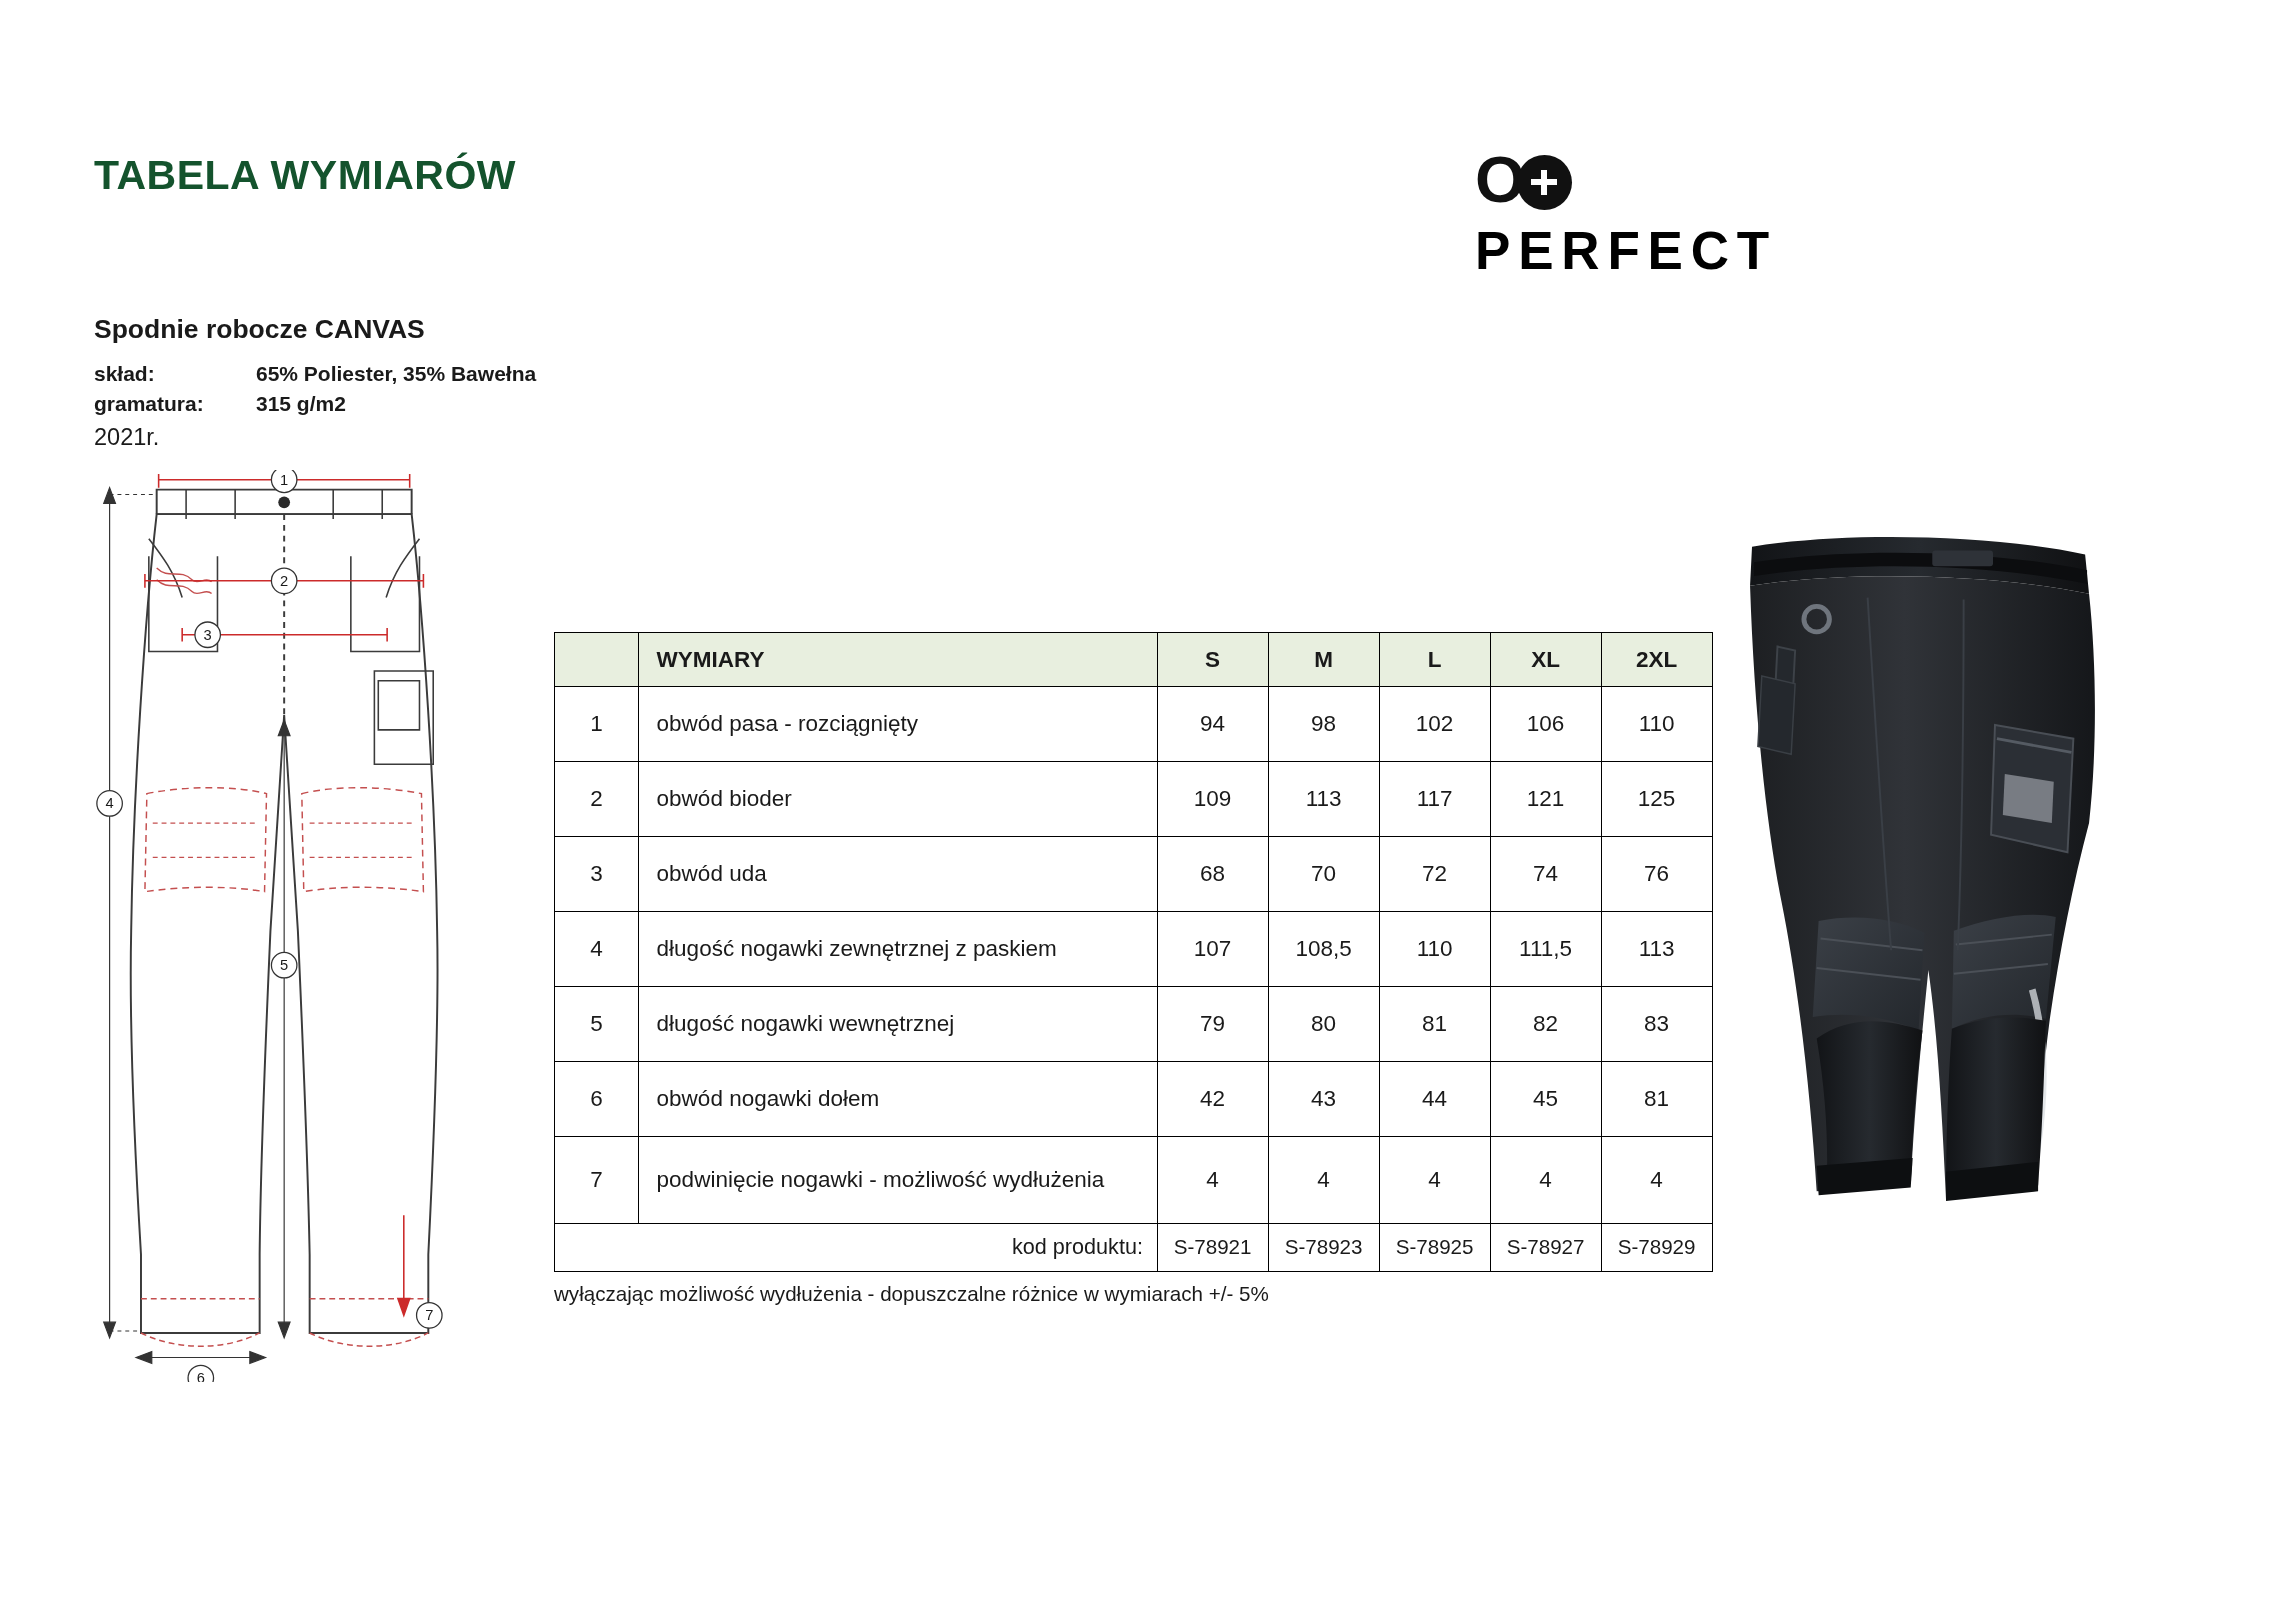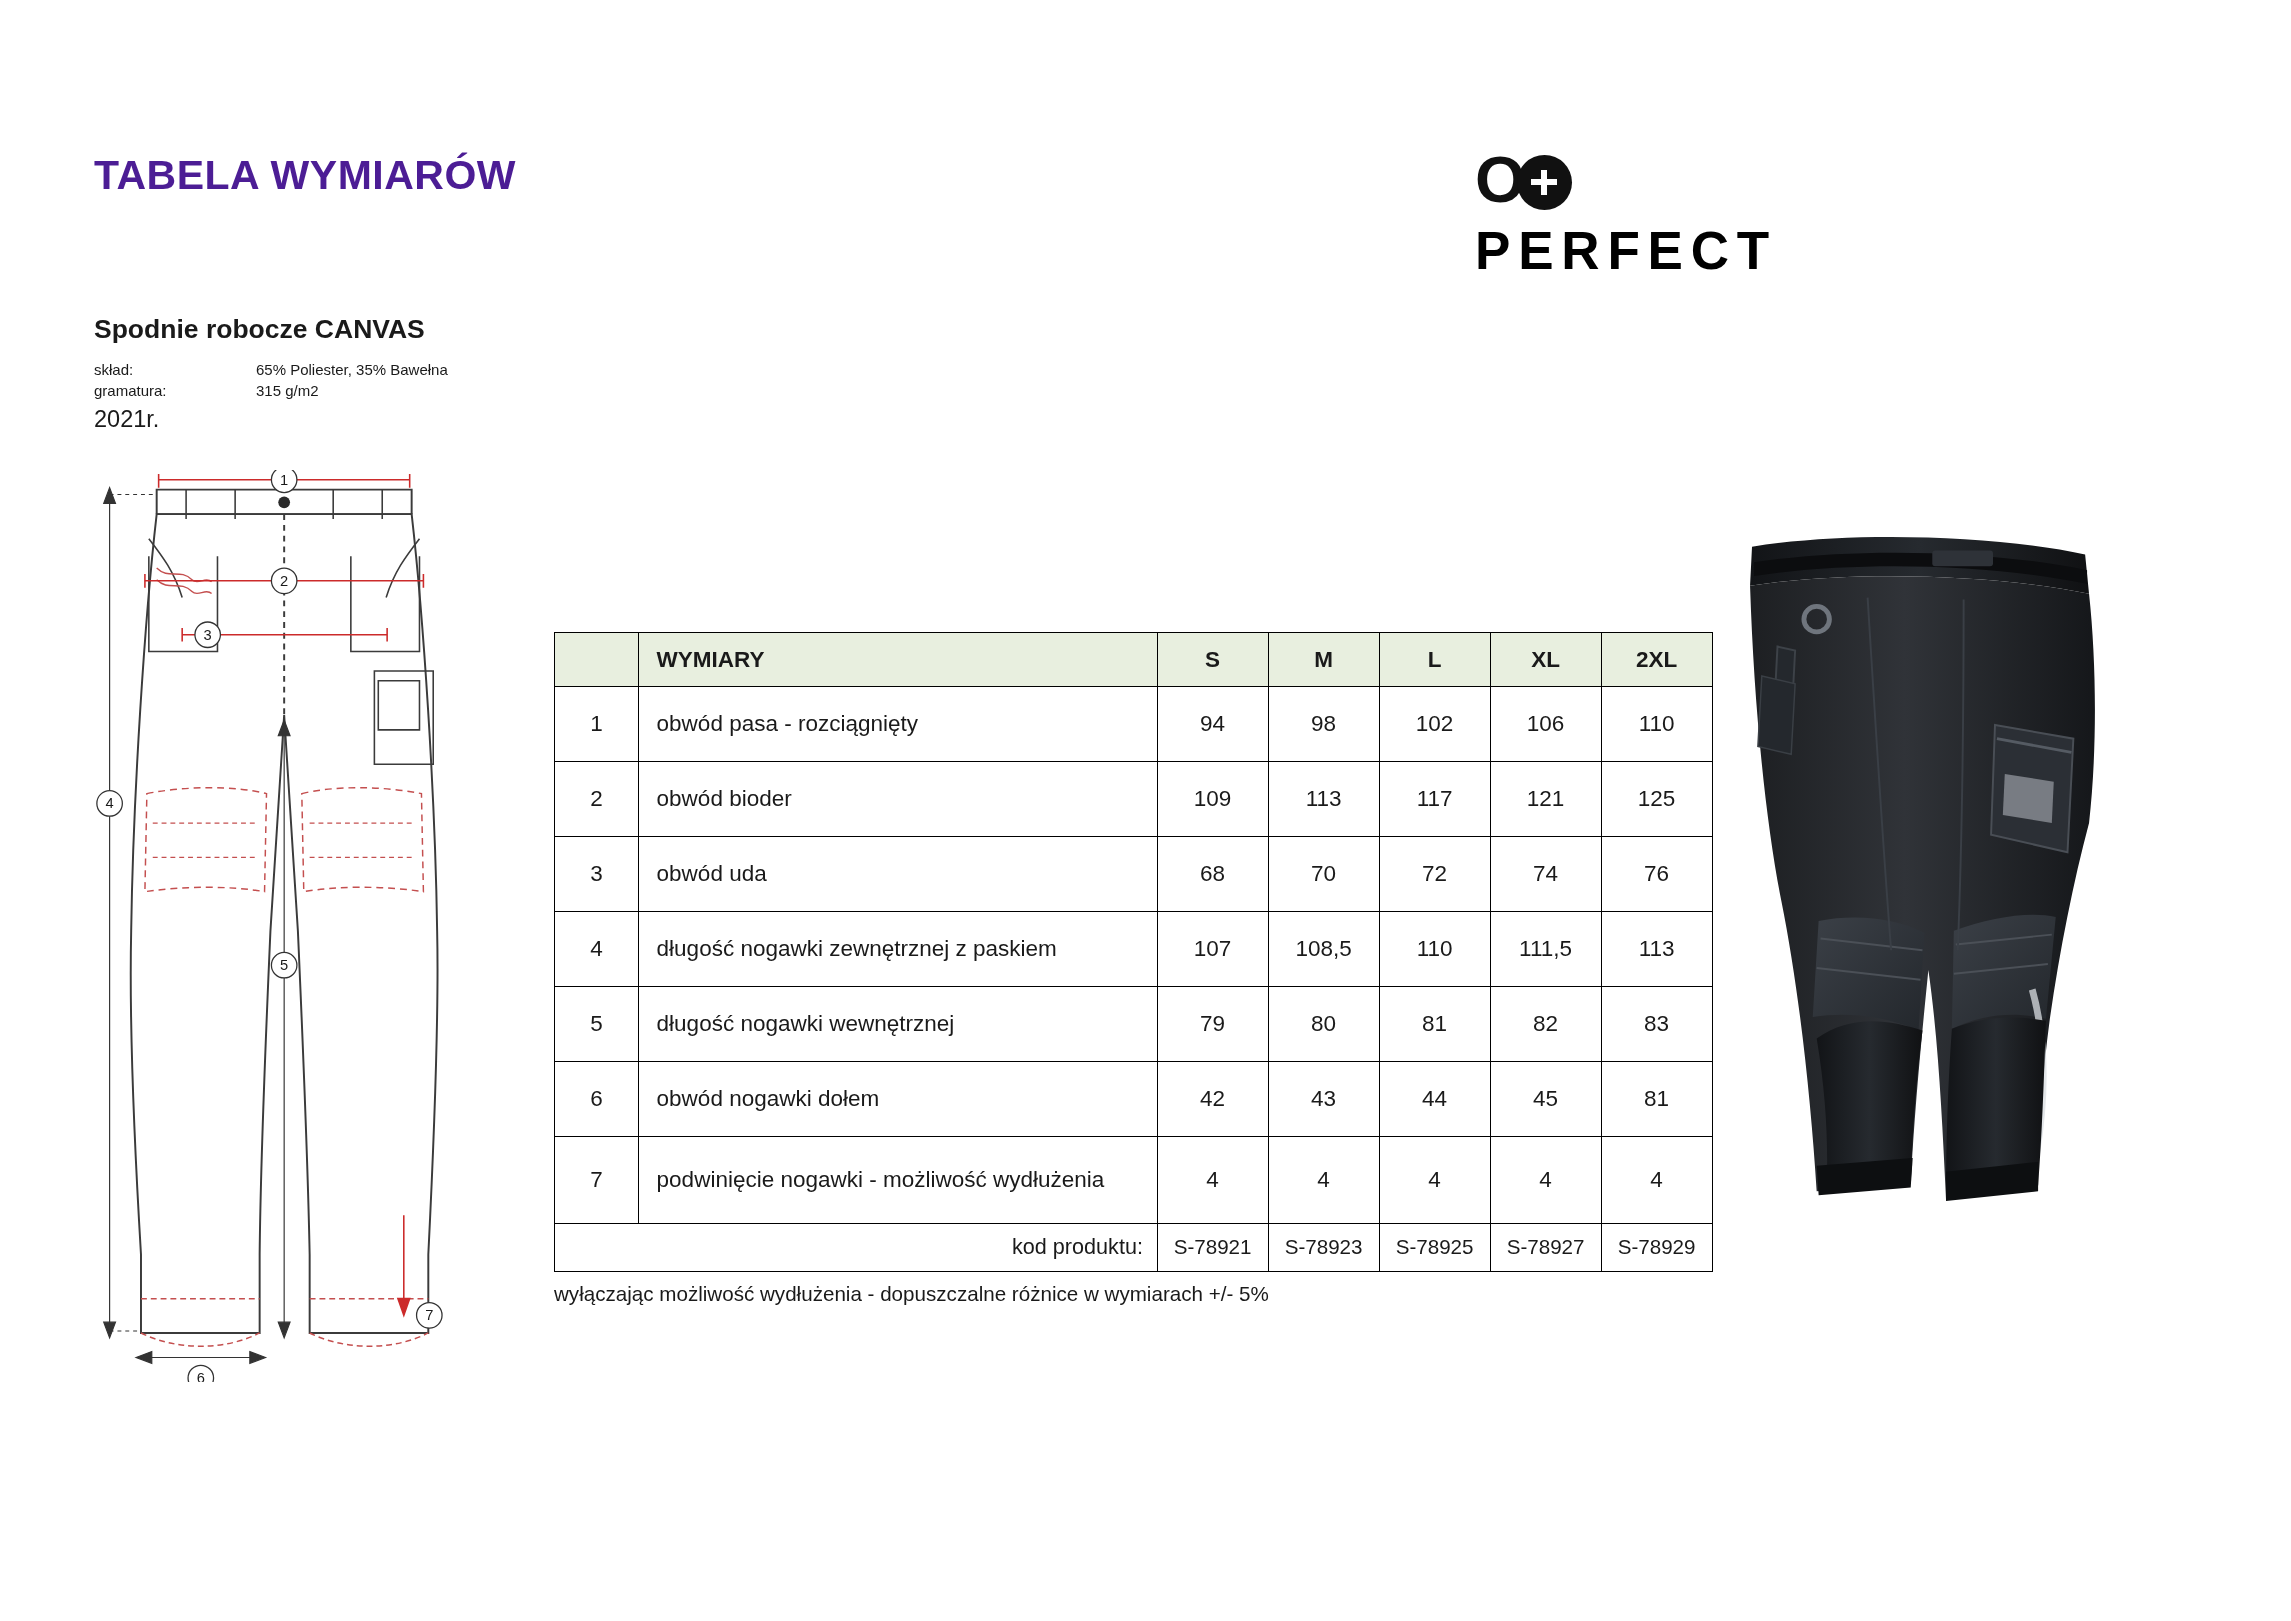--- a/index.html
+++ b/index.html
@@ -17,21 +17,21 @@
   }
 
   
   #page-title {
     position: absolute;
     left: 94px;
     top: 152px;
     font-size: 41px;
     font-weight: bold;
     letter-spacing: 0.5px;
-    color: #4c1d95;
+    color: #14532d;
   }
 
   #brand-block {
     position: absolute;
     left: 1475px;
     top: 147px;
     width: 549px;
     height: 137px;
   }
   #brand-stalco {
@@ -84,22 +84,23 @@
     top: 314px;
     width: 686px;
   }
   #product-name {
     font-size: 26.5px;
     font-weight: bold;
     margin-bottom: 13.7px;
   }
   .spec-row {
     display: flex;
-    font-size: 15px;
+    font-size: 21px;
     line-height: 1.45;
+    font-weight: bold;
   }
   .spec-label { width: 162px; }
   .spec-value { }
   #product-year { font-size: 23.5px; line-height: 1.45; }
 
   
   #tech-drawing {
     position: absolute;
     left: 88px;
     top: 470px;

